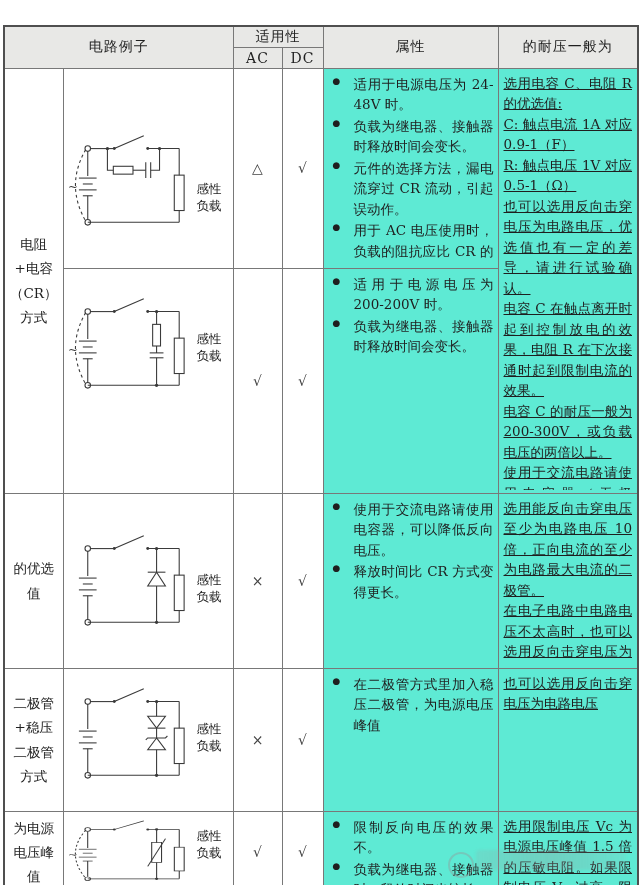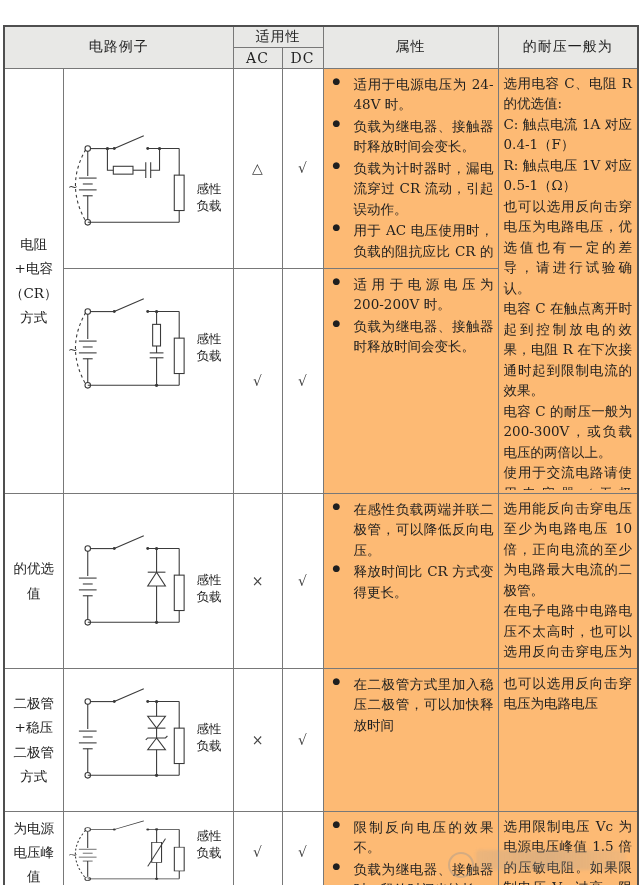--- a/index.html
+++ b/index.html
@@ -31,34 +31,34 @@
   }
   .csvg .dot{fill:#3a3a3a;stroke:none;}
   .csvg .term{fill:#ffffff;}
   .csvg .dash{stroke-dasharray:3,3;}
   .csvg text{fill:#3a3a3a;stroke:none;font-size:12px;font-family:"DejaVu Serif",serif;}
   .loadlbl{
     position:absolute;left:133px;width:30px;font-size:12.5px;
     line-height:1.35;text-align:left;
   }
   td.mark{text-align:center;font-size:14px;color:#444;}
-  td.props,td.selection{vertical-align:top;background:#fdba74;}
+  td.props,td.selection{vertical-align:top;background:#5eead4;}
   .clip{overflow:hidden;}
   ul.bullets{
     list-style:none;margin:0;padding:5px 4px 0 8px;
     font-size:13.5px;line-height:1.52;text-align:justify;
   }
   ul.bullets li{position:relative;padding-left:22px;margin:0 0 1px 0;}
   ul.bullets li::before{
     content:"●";position:absolute;left:1px;top:1px;font-size:9px;
   }
   .seltext{
     padding:4px 5px 0 5px;font-size:13.5px;line-height:1.52;text-align:justify;
   }
-  .seltext p{margin:0;}
+  .seltext p{margin:0;text-decoration:underline;}
   .watermark{position:absolute;pointer-events:none;}
   .wm-circle{
     width:22px;height:22px;border:2px solid rgba(150,150,150,0.40);
     border-radius:50%;position:absolute;left:0;top:4px;
   }
   .wm-smudge{
     position:absolute;left:28px;top:2px;width:150px;height:20px;
     background:linear-gradient(90deg,rgba(160,160,160,0.18),rgba(150,150,150,0.30),rgba(170,170,170,0.12));
     filter:blur(1.5px);border-radius:3px;
   }
@@ -135,30 +135,30 @@
           <span class="loadlbl" style="top:112px">感性负载</span>
         </div>
       </td>
       <td class="mark">△</td>
       <td class="mark">√</td>
       <td class="props">
         <div class="clip" style="height:196px">
           <ul class="bullets">
               <li>适用于电源电压为 24-48V 时。</li>
               <li>负载为继电器、接触器时释放时间会变长。</li>
-              <li>负载为计时器时，漏电流穿过 CR 流动，引起误动作。</li>
+              <li>元件的选择方法，漏电流穿过 CR 流动，引起误动作。</li>
               <li>用于 AC 电压使用时，负载的阻抗应比 CR 的阻抗小很多。</li>
             </ul>
         </div>
       </td>
       <td class="selection" rowspan="2">
         <div class="clip" style="height:421px">
           <div class="seltext">
               <p>选用电容 C、电阻 R 的优选值:</p>
-              <p>C: 触点电流 1A 对应 0.4-1（F）</p>
+              <p>C: 触点电流 1A 对应 0.9-1（F）</p>
               <p>R: 触点电压 1V 对应 0.5-1（Ω）</p>
               <p>也可以选用反向击穿电压为电路电压，优选值也有一定的差导，请进行试验确认。</p>
               <p>电容 C 在触点离开时起到控制放电的效果，电阻 R 在下次接通时起到限制电流的效果。</p>
               <p>电容 C 的耐压一般为 200-300V，或负载电压的两倍以上。</p>
               <p>使用于交流电路请使用电容器（无极性）。</p>
             </div>
         </div>
       </td>
     </tr>
 
@@ -257,21 +257,21 @@
             <line x1="20" y1="100" x2="113" y2="100"></line>
           </svg>
           <span class="loadlbl" style="top:78px">感性负载</span>
         </div>
       </td>
       <td class="mark">×</td>
       <td class="mark">√</td>
       <td class="props">
         <div class="clip" style="height:171px">
           <ul class="bullets">
-              <li>在感性负载两端并联二极管，可以降低反向电压。</li>
+              <li>使用于交流电路请使用电容器，可以降低反向电压。</li>
               <li>释放时间比 CR 方式变得更长。</li>
             </ul>
         </div>
       </td>
       <td class="selection">
         <div class="clip" style="height:171px">
           <div class="seltext">
               <p>选用能反向击穿电压至少为电路电压 10 倍，正向电流的至少为电路最大电流的二极管。</p>
               <p>在电子电路中电路电压不太高时，也可以选用反向击穿电压为电路电压 2~3 倍的二极管</p>
             </div>
@@ -324,21 +324,21 @@
             <line x1="20" y1="100" x2="113" y2="100"></line>
           </svg>
           <span class="loadlbl" style="top:52px">感性负载</span>
         </div>
       </td>
       <td class="mark">×</td>
       <td class="mark">√</td>
       <td class="props">
         <div class="clip" style="height:139px">
           <ul class="bullets">
-              <li>在二极管方式里加入稳压二极管，可以加快释放时间</li>
+              <li>在二极管方式里加入稳压二极管，为电源电压峰值</li>
             </ul>
         </div>
       </td>
       <td class="selection">
         <div class="clip" style="height:139px">
           <div class="seltext">
               <p>也可以选用反向击穿电压为电路电压</p>
             </div>
         </div>
       </td>

